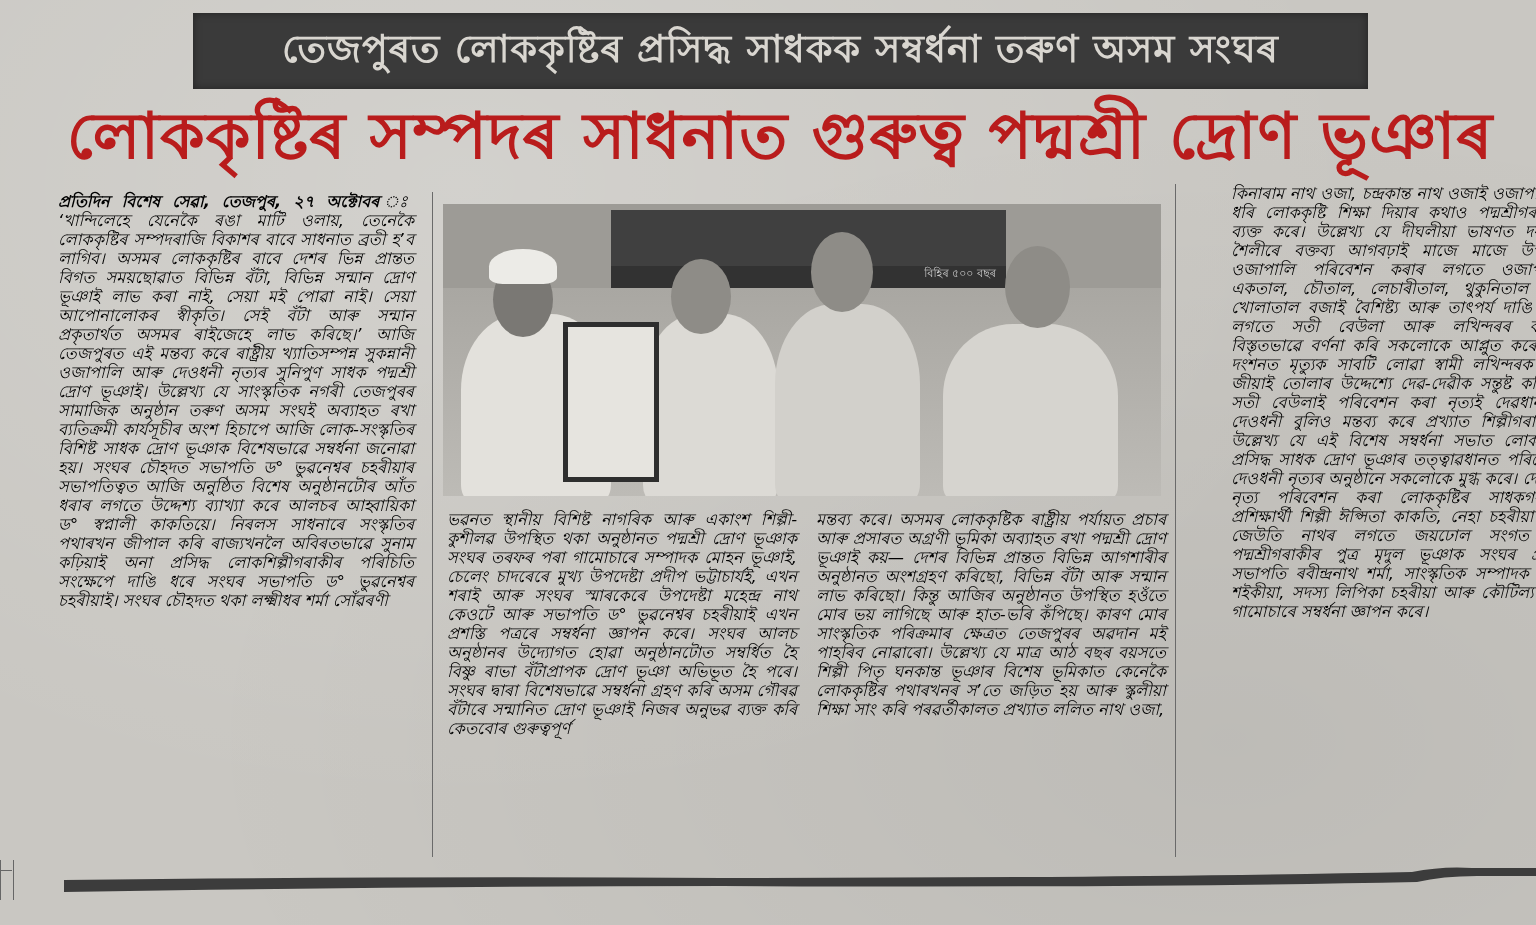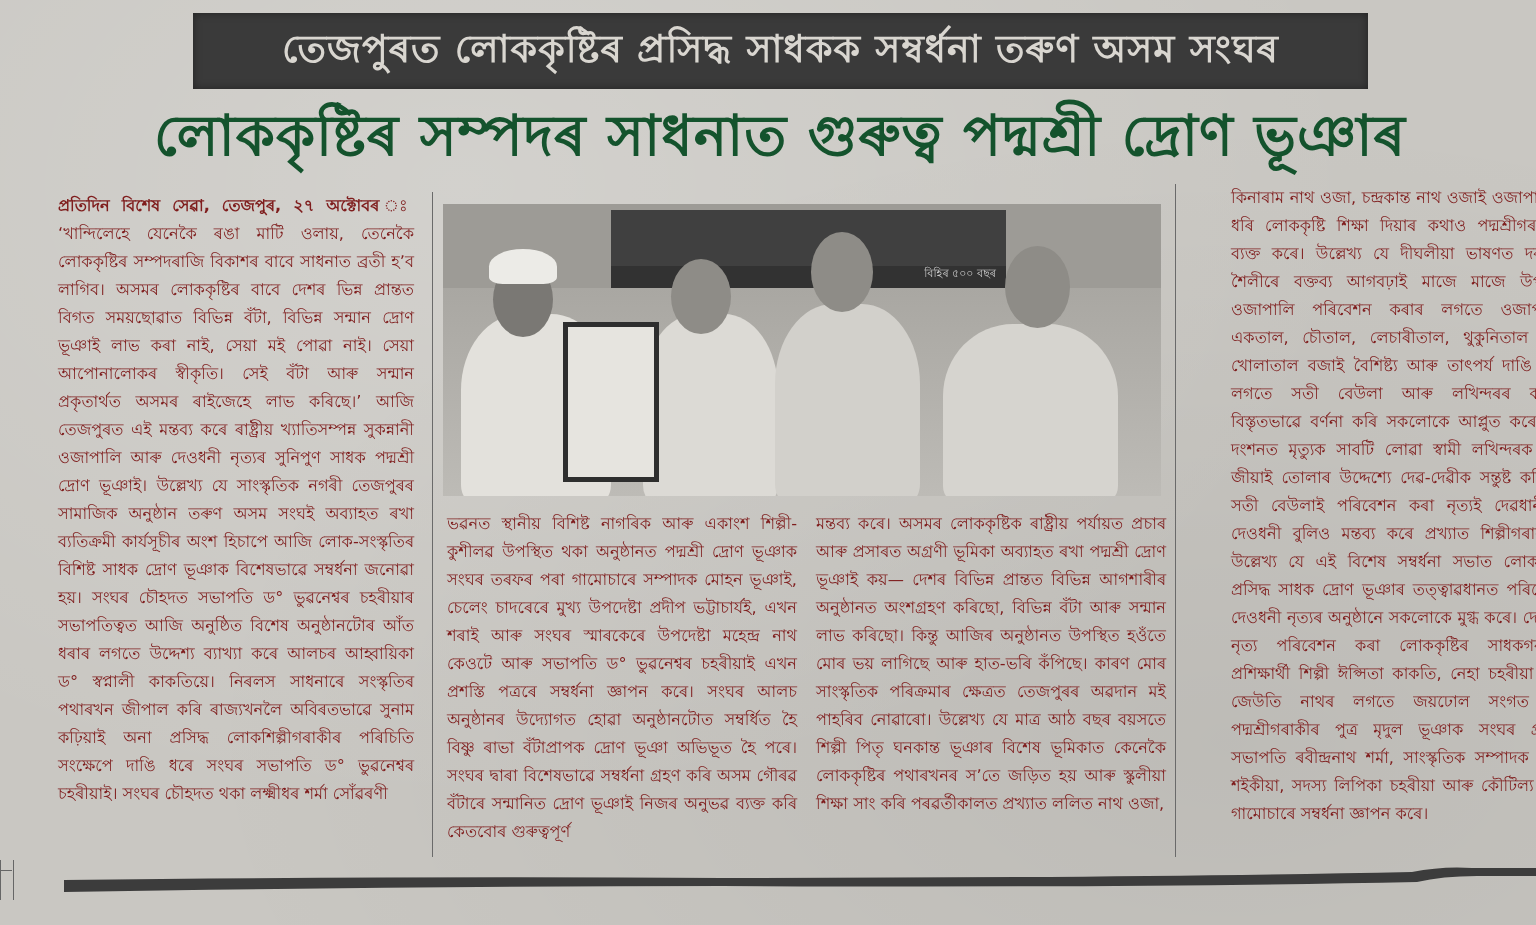--- a/index.html
+++ b/index.html
@@ -22,27 +22,28 @@
     box-shadow: inset 0 0 8px rgba(0,0,0,0.4);
   }
   .kicker span {
     color: #d9d6d0; font-size: 38px; font-weight: bold; letter-spacing: 1px;
     white-space: nowrap;
   }
 
   .headline {
     position: absolute; left: 55px; top: 92px; width: 1450px; height: 96px;
     display: flex; align-items: center; justify-content: center;
-    font-size: 56px; font-weight: bold; color: #14532d; white-space: nowrap;
+    font-size: 64px; font-weight: bold; color: #b91c1c; white-space: nowrap;
     letter-spacing: 1px;
   }
 
   .col {
-    position: absolute; font-size: 16.2px; line-height: 28px; color: #7f1d1d;
+    position: absolute; font-size: 16.2px; line-height: 19px; color: #000000;
     text-align: justify;
+    font-style: italic;
   }
   .col p { margin: 0; }
   .col .dateline { font-weight: bold; }
   .col-1 { left: 58px; top: 192px; width: 356px; }
   .col-2 { left: 447px; top: 510px; width: 350px; }
   .col-3 { left: 816px; top: 510px; width: 350px; }
   .col-4 { left: 1183px; top: 184px; width: 342px; margin-left: 48px; }
 
   .rule-v {
     position: absolute; width: 1px; background: #6a6a6a;

